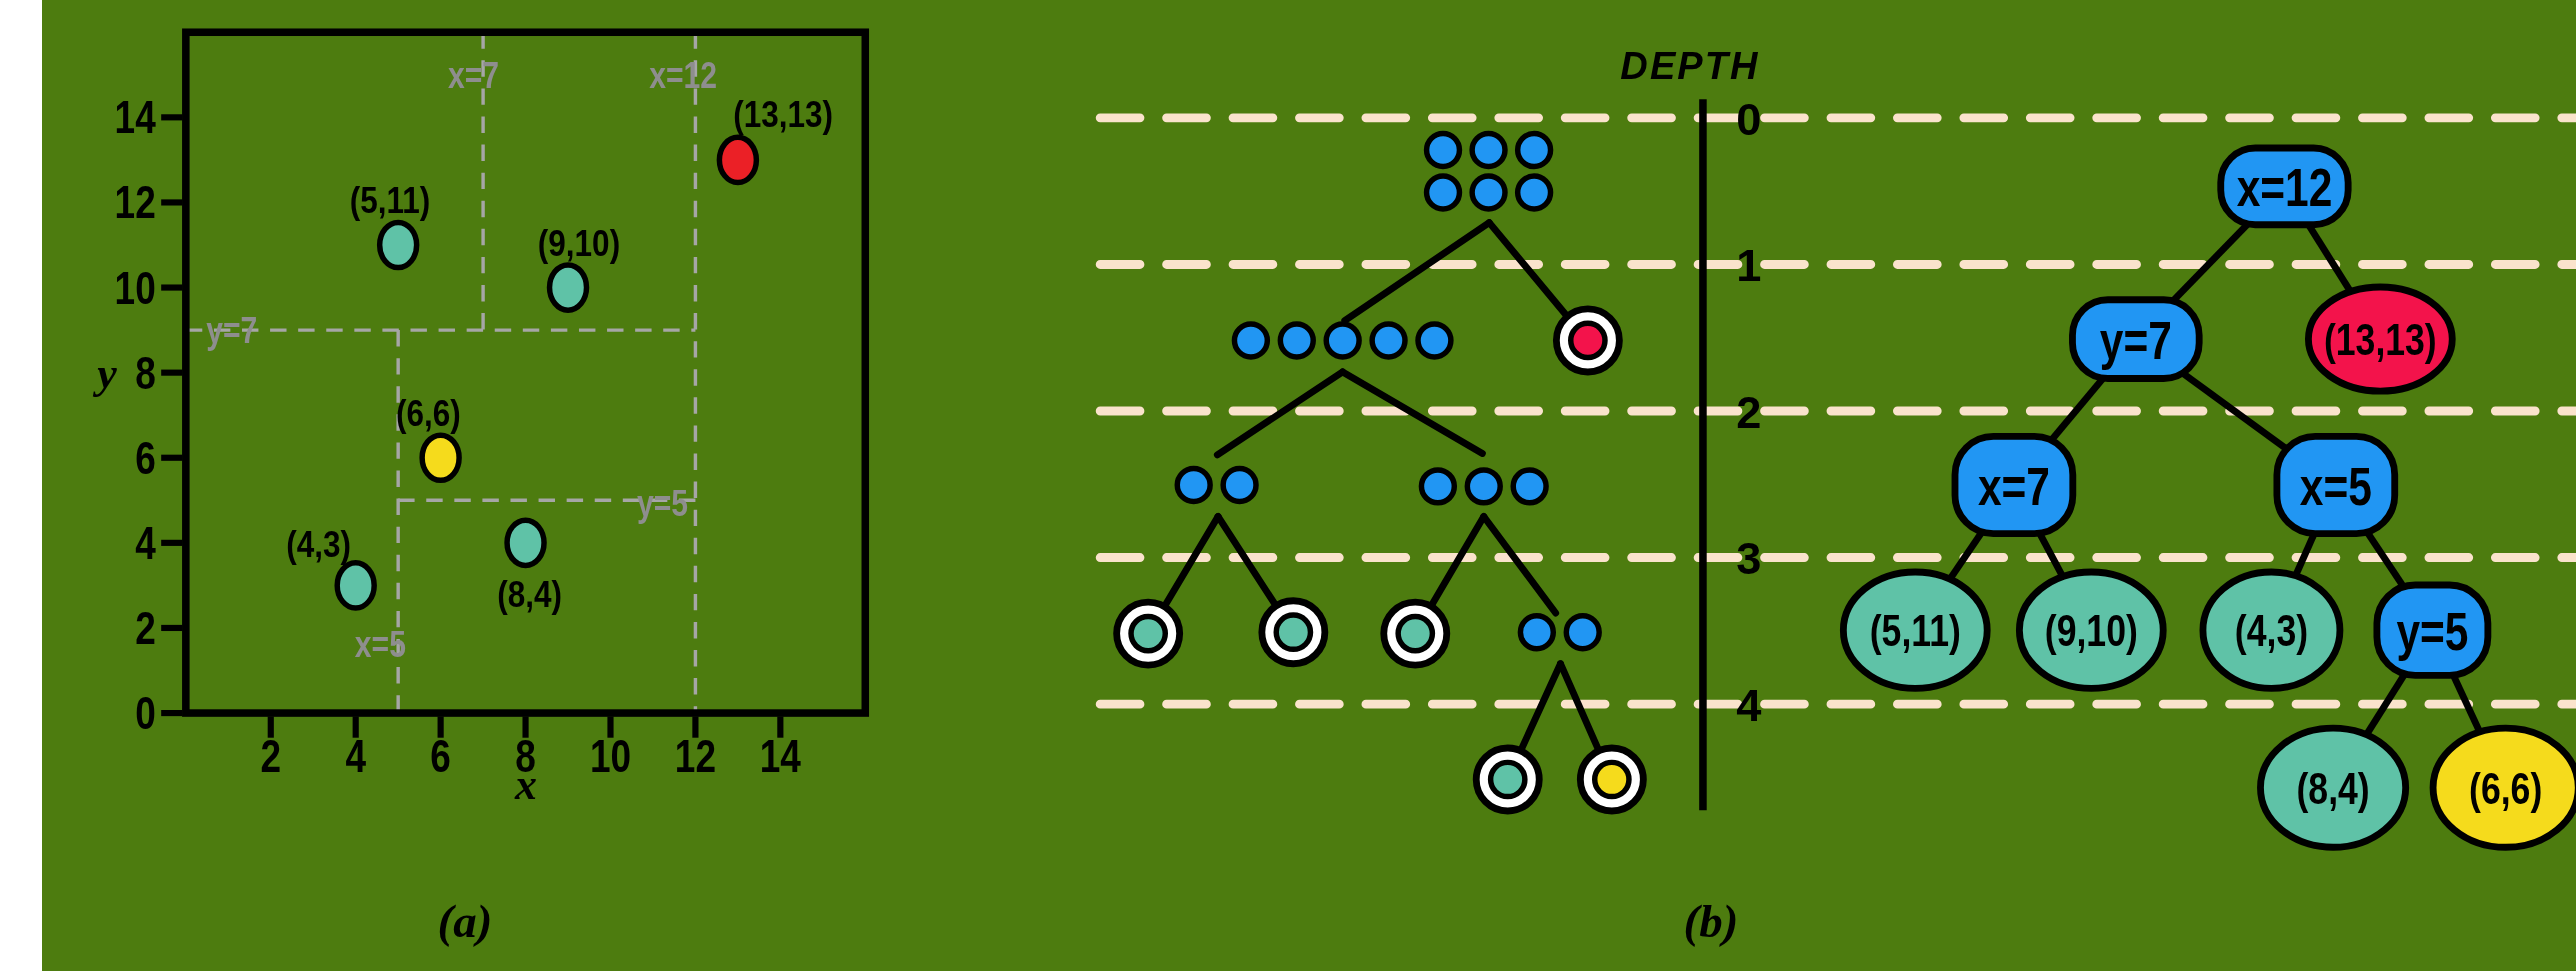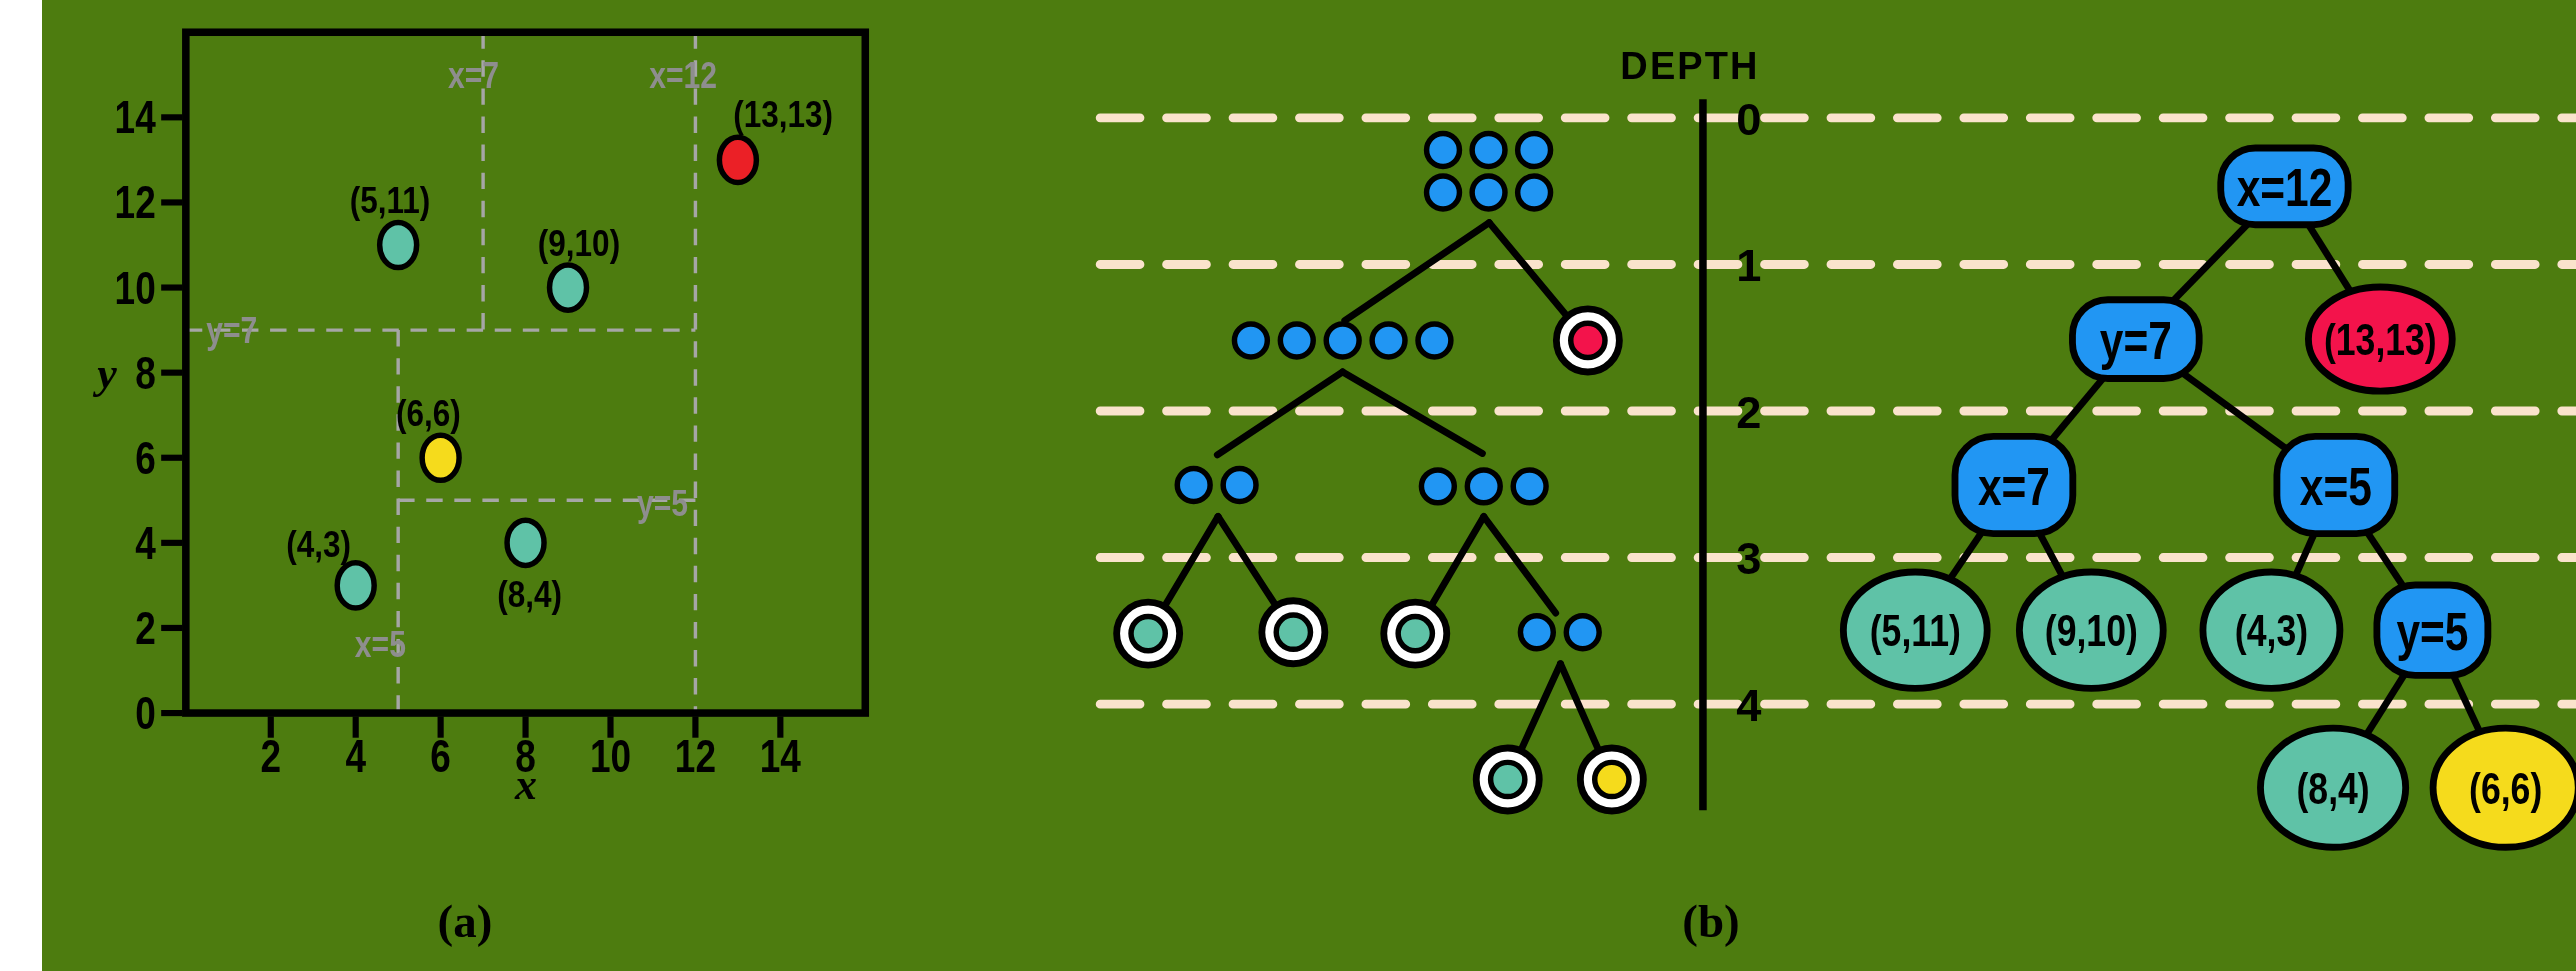--- a/index.html
+++ b/index.html
@@ -1,20 +1,20 @@
 <!DOCTYPE html>
 <html style="font-size:11px"><head>
 <meta charset="utf-8">
 <style>
   html,body{margin:0;padding:0;background:#ffffff;}
   body{width:2576px;height:972px;overflow:hidden;
        font-family:"Liberation Sans","DejaVu Sans",sans-serif;}
   .canvas{position:relative;width:2576px;height:972px;background:#4d7c0f;margin-left:42px;}
   svg{position:absolute;left:0;top:0;}
-  .overlay{position:absolute;transform:translate(-50%,-50%);white-space:nowrap;color:#000;}
+  .overlay{position:absolute;transform:translate(-50%,-50%);white-space:nowrap;color:#000;font-style:italic;}
   .axis-title{font-family:"Liberation Serif","DejaVu Serif",serif;
               font-style:italic;font-weight:bold;font-size:44px;}
   .axis-title.ax-x{left:484px;top:784px;}
   .axis-title.ax-y{left:65px;top:373px;}
   .caption{font-family:"Liberation Serif","DejaVu Serif",serif;
            font-weight:bold;font-size:47px;}
   .caption.cap-a{left:423px;top:921px;}
   .caption.cap-b{left:1669px;top:921px;}
   .depth-title{font-weight:bold;font-size:38px;letter-spacing:2.1px;left:1648px;top:66px;}
 </style>

